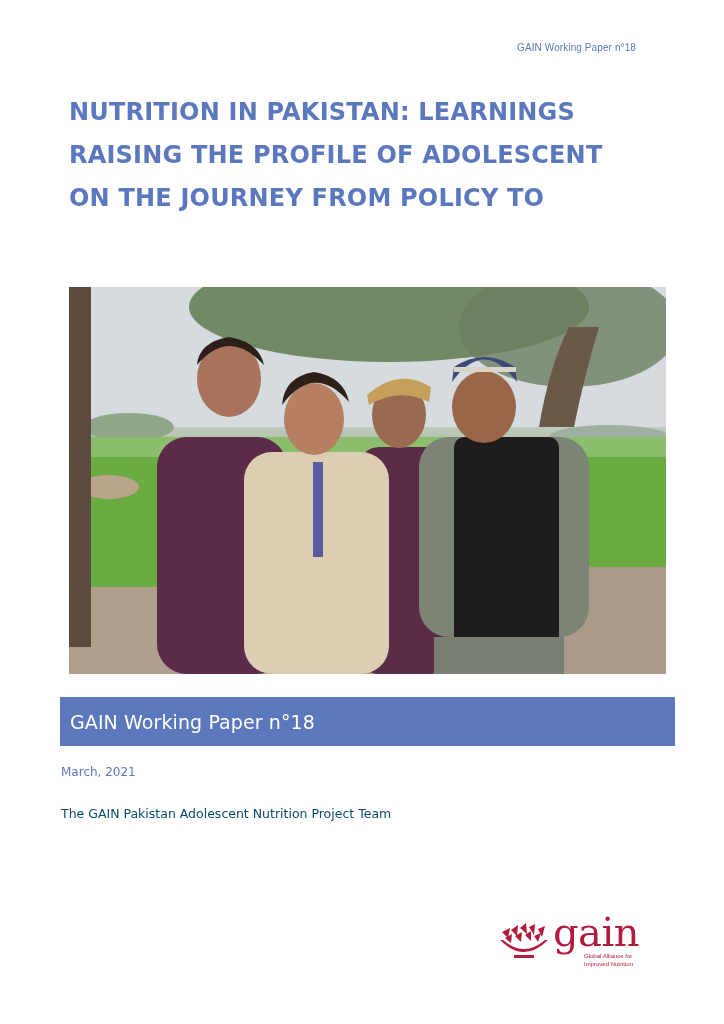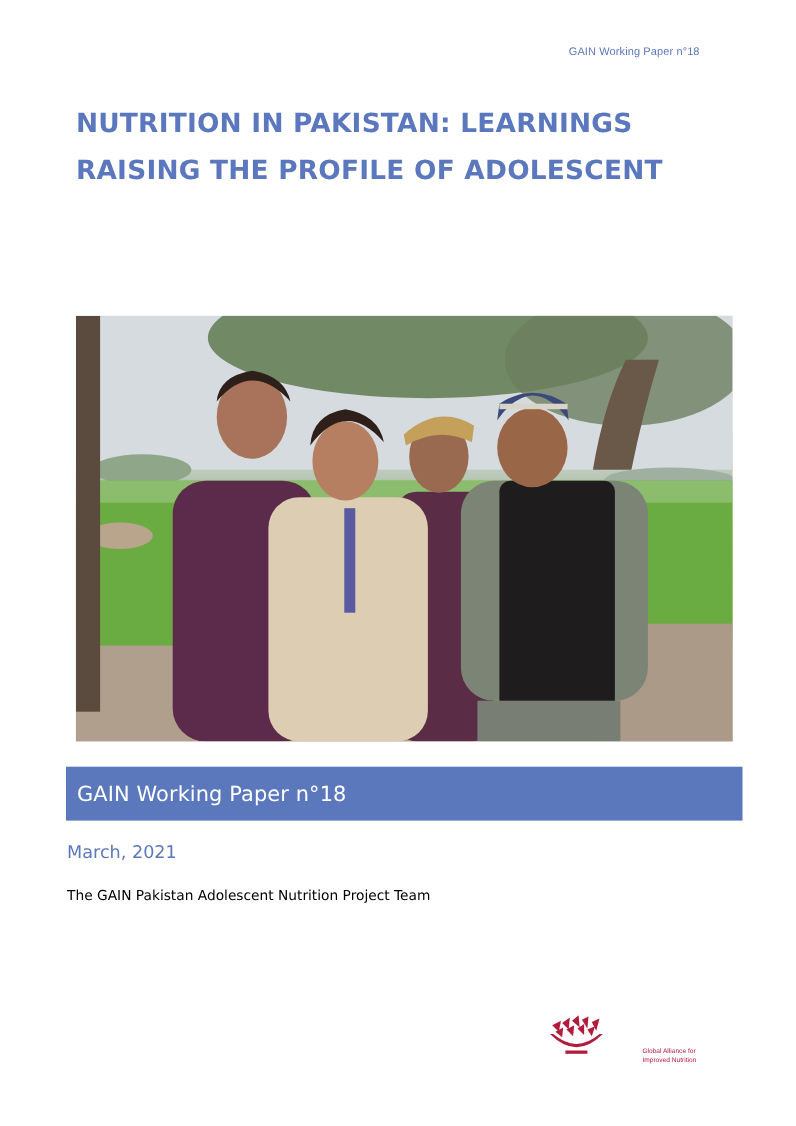--- a/index.html
+++ b/index.html
@@ -32,26 +32,26 @@
       background: #5b78bd;
       box-sizing: border-box; padding-left: 10px;
       display: flex; align-items: center;
     }
     .wp-band-label {
       color: #ffffff; font-size: 19px;
       font-family: "DejaVu Sans", sans-serif; letter-spacing: 0.1px;
     }
     .date {
       position: absolute; left: 61px; top: 765px;
-      font-size: 16px; color: #5b78bd;
+      font-size: 12px; color: #5b78bd;
       font-family: "DejaVu Sans", sans-serif;
     }
     .authors {
       position: absolute; left: 61px; top: 806px;
-      font-size: 12.5px; color: #000000;
+      font-size: 12.5px; color: #0c4a6e;
       font-family: "DejaVu Sans", sans-serif;
     }
     .logo {
       position: absolute; left: 498px; top: 918px; width: 150px; height: 60px;
     }
     .logo-wordmark {
       position: absolute; left: 55px; top: -8px;
       font-family: "DejaVu Serif", serif; font-size: 40px; color: #b31b3c;
       line-height: 44px; letter-spacing: -0.5px;
     }
@@ -61,20 +61,21 @@
     }
   </style>
 </head>
 <body>
 
 <div class="running-header">GAIN Working Paper n°18</div>
 
 <h1 class="title">
   <span>NUTRITION IN PAKISTAN: LEARNINGS</span>
   <span>RAISING THE PROFILE OF ADOLESCENT</span>
+  <span>ON THE JOURNEY FROM POLICY TO</span>
 </h1>
 
 <div class="photo" role="img" aria-label="Four smiling boys in traditional shalwar kameez standing outdoors in front of a tree and green field">
   <svg viewBox="0 0 597 387" preserveAspectRatio="none">
 
     <rect x="0" y="0" width="597" height="140" fill="#d6dbe0"></rect>
 
     <ellipse cx="60" cy="140" rx="45" ry="14" fill="#8fa689"></ellipse>
     <ellipse cx="540" cy="150" rx="60" ry="12" fill="#9fb0a0"></ellipse>
 
@@ -130,14 +131,15 @@
       <path d="M31 5 L37 2 L36 13 Z"></path>
       <path d="M40 7 L47 4 L44 15 Z"></path>
       <path d="M7 16 L14 12 L13 21 Z"></path>
       <path d="M17 14 L24 10 L23 20 Z"></path>
       <path d="M27 13 L33 9 L33 19 Z"></path>
       <path d="M36 14 L43 11 L40 20 Z"></path>
       <path d="M2 18 Q26 42 50 18 L47 18 Q26 36 5 18 Z"></path>
       <rect x="16" y="33" width="20" height="3"></rect>
     </g>
   </svg>
+  <span class="logo-wordmark">gain</span>
   <span class="logo-tagline">Global Alliance for Improved Nutrition</span>
 </div>
 
 </body></html>

